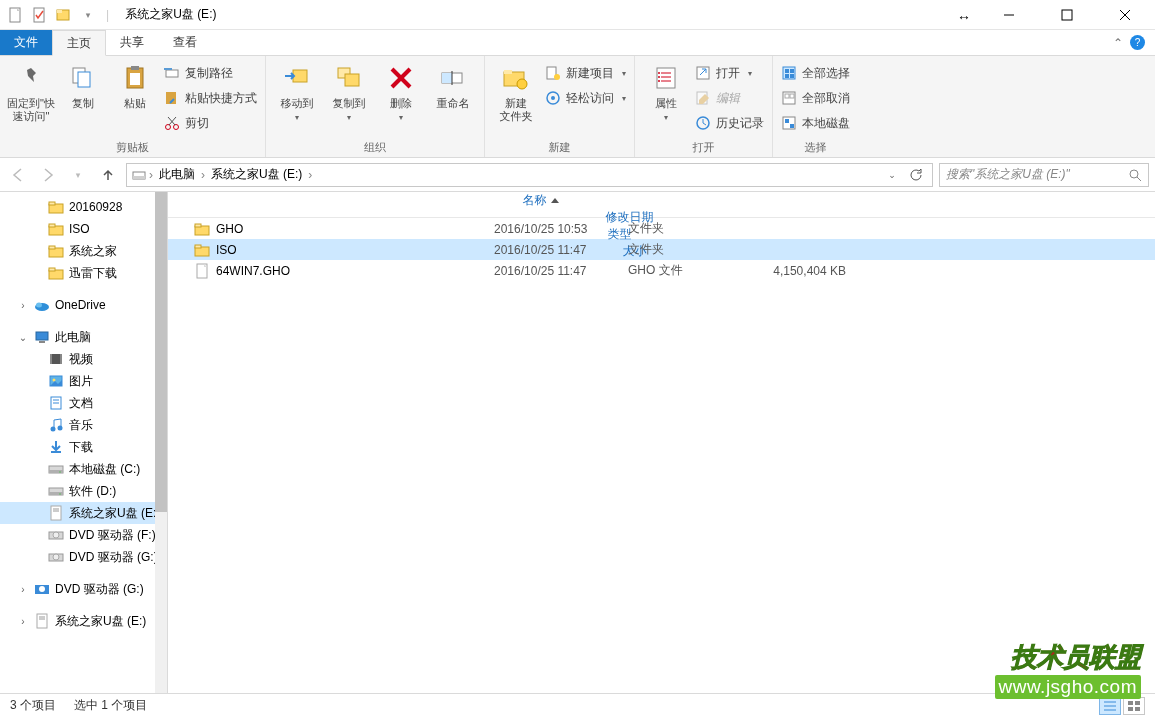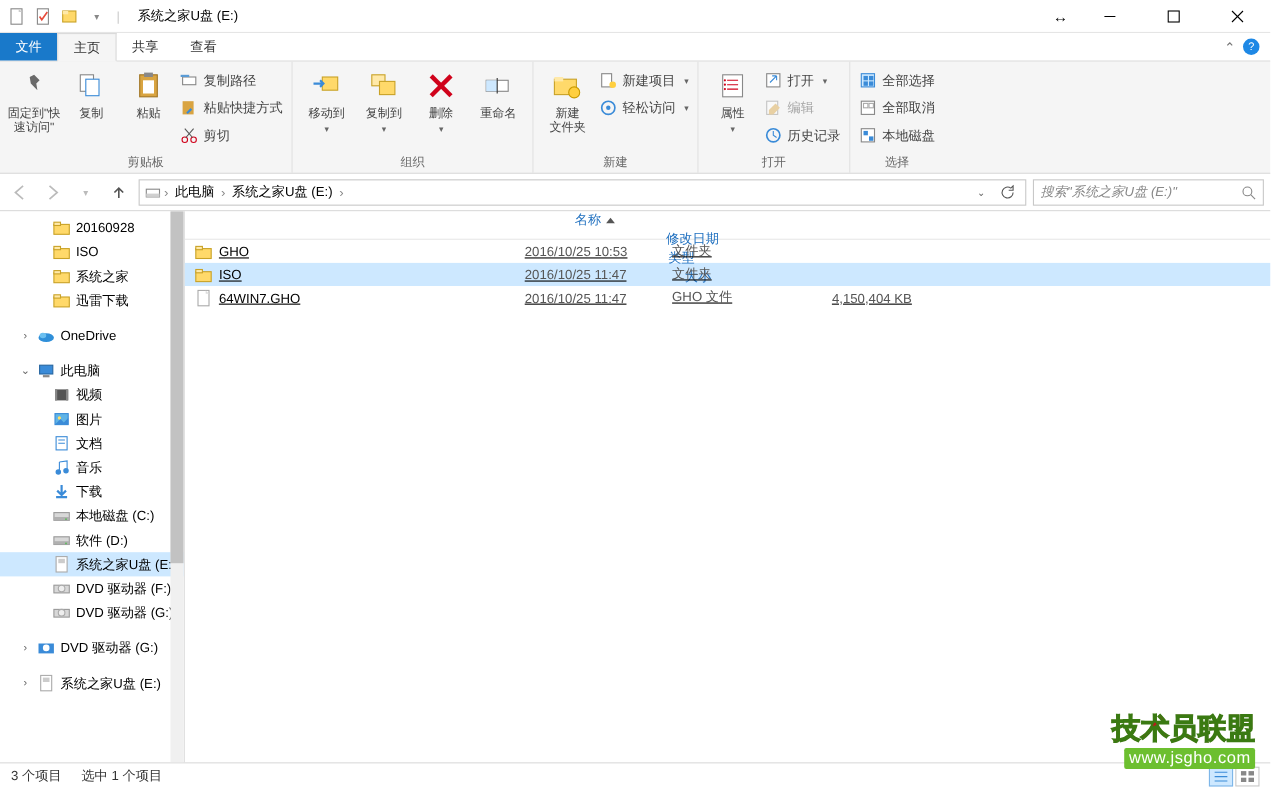--- a/index.html
+++ b/index.html
@@ -23,21 +23,21 @@
 .ribbon { height: 102px; background: #f5f5f5; border-bottom: 1px solid #dadada; display: flex; }
 .rgroup { border-right: 1px solid #e1e1e1; padding: 4px 8px 2px 8px; display: flex; flex-direction: column; }
 .rgroup-body { flex: 1; display: flex; align-items: flex-start; gap: 6px; }
 .rgroup-label { text-align: center; color: #666; font-size: 11px; padding-top: 2px; }
 .rbig { display: flex; flex-direction: column; align-items: center; gap: 3px; width: 46px; padding-top: 2px; }
 .rbig .ricon { width: 32px; height: 32px; display: flex; align-items: center; justify-content: center; }
 .rbig .rlabel { text-align: center; font-size: 11px; color: #444; line-height: 1.2; }
 .rstack { display: flex; flex-direction: column; gap: 3px; padding-top: 2px; justify-content: space-between; }
 .rsmall { display: flex; align-items: center; gap: 5px; height: 22px; color: #444; font-size: 11px; white-space: nowrap; }
 .rsmall .sicon { width: 16px; height: 16px; display: flex; align-items: center; justify-content: center; }
-.rbig.disabled, .rsmall.disabled { opacity: 0.45; }
+.rbig.disabled, .rsmall.disabled { opacity: 0.45; font-style: italic; }
 
 .navbar { height: 34px; border-bottom: 1px solid #dadada; display: flex; align-items: center; padding: 0 6px; gap: 6px; }
 .navbtn { width: 24px; height: 24px; display: flex; align-items: center; justify-content: center; color: #555; }
 .navbtn.disabled { color: #bbb; }
 .addrbar { flex: 1; height: 24px; border: 1px solid #c8c8c8; display: flex; align-items: center; padding: 0 4px; background: #fff; }
 .addrbar .crumb { display: flex; align-items: center; gap: 2px; padding: 0 4px; height: 100%; }
 .addrbar .sep { color: #888; padding: 0 2px; }
 .searchbox { width: 210px; height: 24px; border: 1px solid #c8c8c8; display: flex; align-items: center; padding: 0 6px; background: #fff; color: #777; }
 .searchbox .sph { flex: 1; color: #888; font-style: italic; }
 
@@ -49,33 +49,33 @@
 .tnode.sel { background: #cde8ff; }
 .tind { display: inline-block; }
 .ticon { width: 16px; height: 16px; display: flex; align-items: center; justify-content: center; }
 .tnode .exp { width: 12px; text-align: center; color: #666; font-size: 10px; }
 
 .list { flex: 1; position: relative; }
 .list-header { display: flex; height: 26px; align-items: center; border-bottom: 1px solid #e8e8e8; color: #1e6fbf; padding-left: 10px; flex-direction: column; }
 .lh { padding: 0 6px; }
 .lh.sort::after { content: ""; display: inline-block; margin-left: 4px; border-left: 4px solid transparent; border-right: 4px solid transparent; border-bottom: 5px solid #555; vertical-align: middle; }
 .list-rows { }
-.lrow { display: flex; align-items: center; height: 21px; padding-left: 3px; color: #000; text-decoration: underline; }
+.lrow { display: flex; align-items: center; height: 21px; padding-left: 20px; color: #000; }
 .lrow.selected { background: #cde8ff; }
 .lc { padding: 0 6px; display: flex; align-items: center; gap: 6px; }
 .licon { width: 16px; height: 16px; display: flex; align-items: center; justify-content: center; }
 
 .statusbar { height: 24px; border-top: 1px solid #dadada; display: flex; align-items: center; padding: 0 10px; gap: 18px; color: #333; background: #fff; }
 .statusbar .views { margin-left: auto; display: flex; gap: 2px; }
 .viewbtn { width: 22px; height: 18px; border: 1px solid #c8c8c8; display: flex; align-items: center; justify-content: center; }
 .viewbtn.active { background: #cde8ff; border-color: #7eb6e8; }
 
 .watermark { position: absolute; right: 14px; bottom: 18px; text-align: right; pointer-events: none; }
-.watermark .wm1 { color: #b91c1c; font-weight: bold; font-size: 26px; -webkit-text-stroke: 1px #3a7a12; }
-.watermark .wm2 { color: #fff; background: #6cbf2f; font-size: 15px; padding: 1px 4px; display: inline-block; border-radius: 2px; letter-spacing: 0.5px; }
+.watermark .wm1 { color: #b91c1c; font-weight: bold; font-size: 26px; font-style: italic; -webkit-text-stroke: 1px #3a7a12; }
+.watermark .wm2 { color: #fff; background: #6cbf2f; font-size: 19px; padding: 1px 4px; display: inline-block; border-radius: 2px; letter-spacing: 0.5px; }
 
 svg { display: block; }
 </style>
 </head>
 <body>
 
 <div class="titlebar">
   <div class="titlebar-left">
     <span class="qat-icon">
         <svg width="16" height="16">

